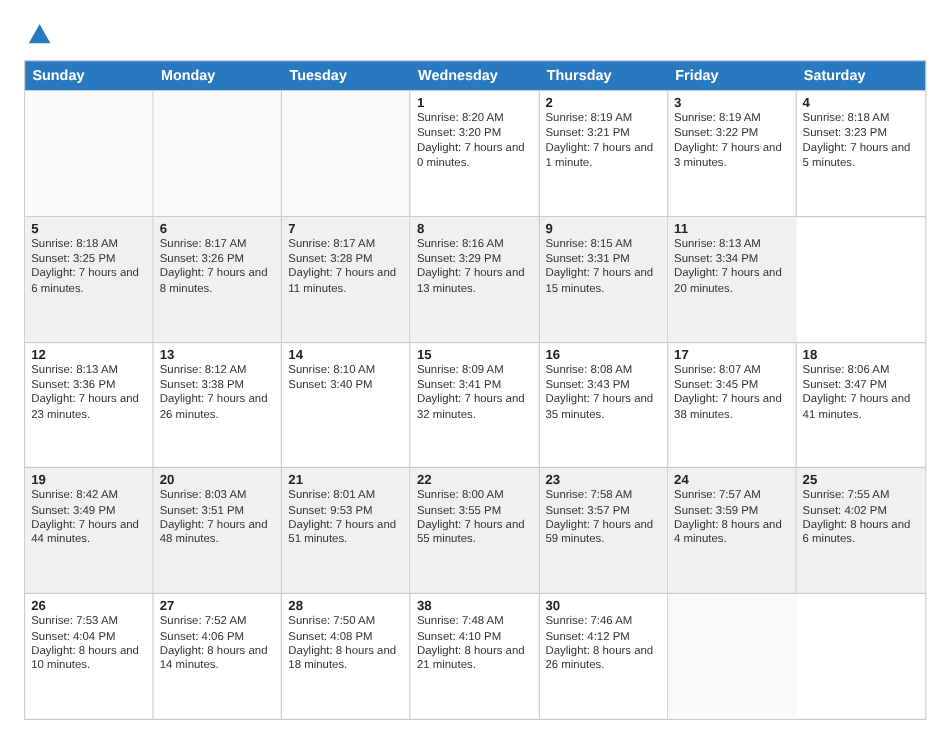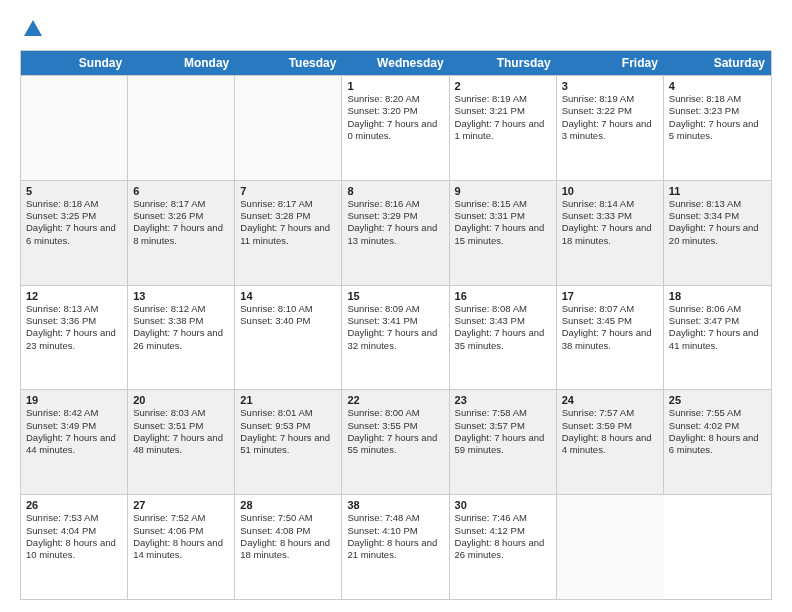--- a/index.html
+++ b/index.html
@@ -70,21 +70,21 @@
     .cal-header {
       display: grid;
       grid-template-columns: repeat(7, 1fr);
       background: #2979c0;
     }
     .cal-header-cell {
       color: #fff;
       font-size: 12px;
       font-weight: bold;
       padding: 5px 6px;
-      text-align: right;
+      text-align: left;
     }
     .cal-body {
       flex: 1;
       display: grid;
       grid-template-rows: repeat(5, 1fr);
     }
     .cal-row {
       display: grid;
       grid-template-columns: repeat(7, 1fr);
       border-top: 1px solid #ccc;
@@ -204,26 +204,20 @@
         <div class="cell-line">Sunset: 3:29 PM</div>
         <div class="cell-line">Daylight: 7 hours and 13 minutes.</div>
       </div>
           <div class="cal-cell shaded">
         <div class="day-num">9</div>
         <div class="cell-line">Sunrise: 8:15 AM</div>
         <div class="cell-line">Sunset: 3:31 PM</div>
         <div class="cell-line">Daylight: 7 hours and 15 minutes.</div>
       </div>
           <div class="cal-cell shaded">
-        <div class="day-num">10</div>
-        <div class="cell-line">Sunrise: 8:14 AM</div>
-        <div class="cell-line">Sunset: 3:33 PM</div>
-        <div class="cell-line">Daylight: 7 hours and 18 minutes.</div>
-      </div>
-          <div class="cal-cell shaded">
         <div class="day-num">11</div>
         <div class="cell-line">Sunrise: 8:13 AM</div>
         <div class="cell-line">Sunset: 3:34 PM</div>
         <div class="cell-line">Daylight: 7 hours and 20 minutes.</div>
       </div>
         </div>
         <div class="cal-row">
           <div class="cal-cell">
         <div class="day-num">12</div>
         <div class="cell-line">Sunrise: 8:13 AM</div>

